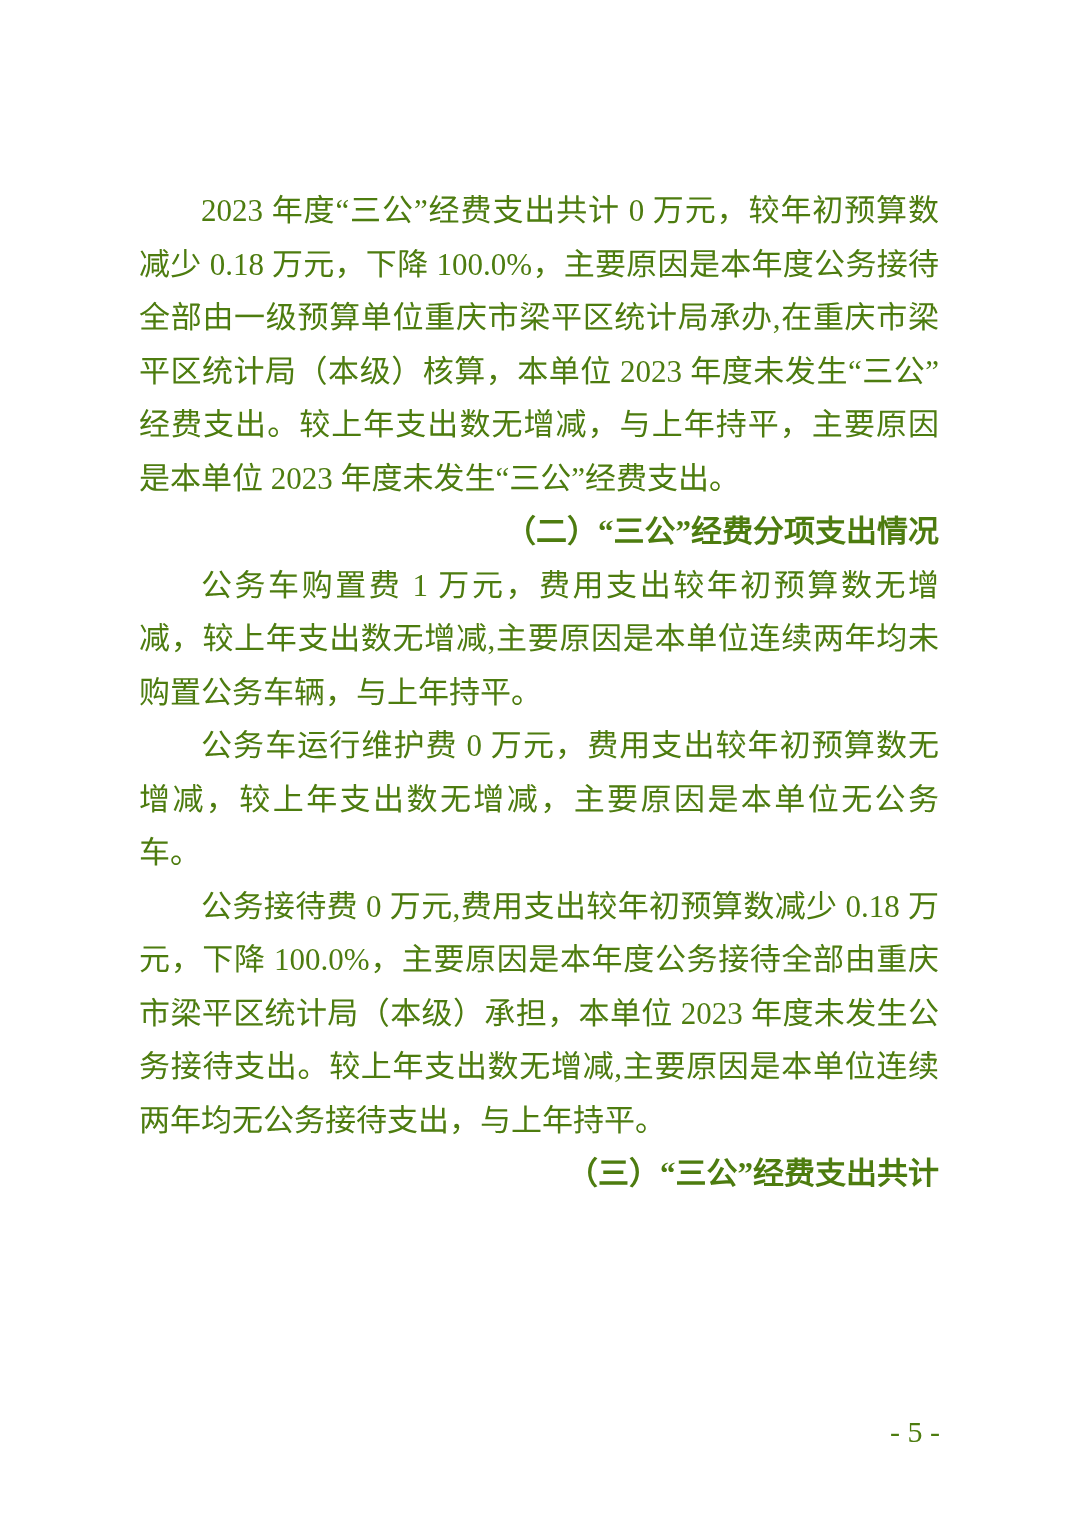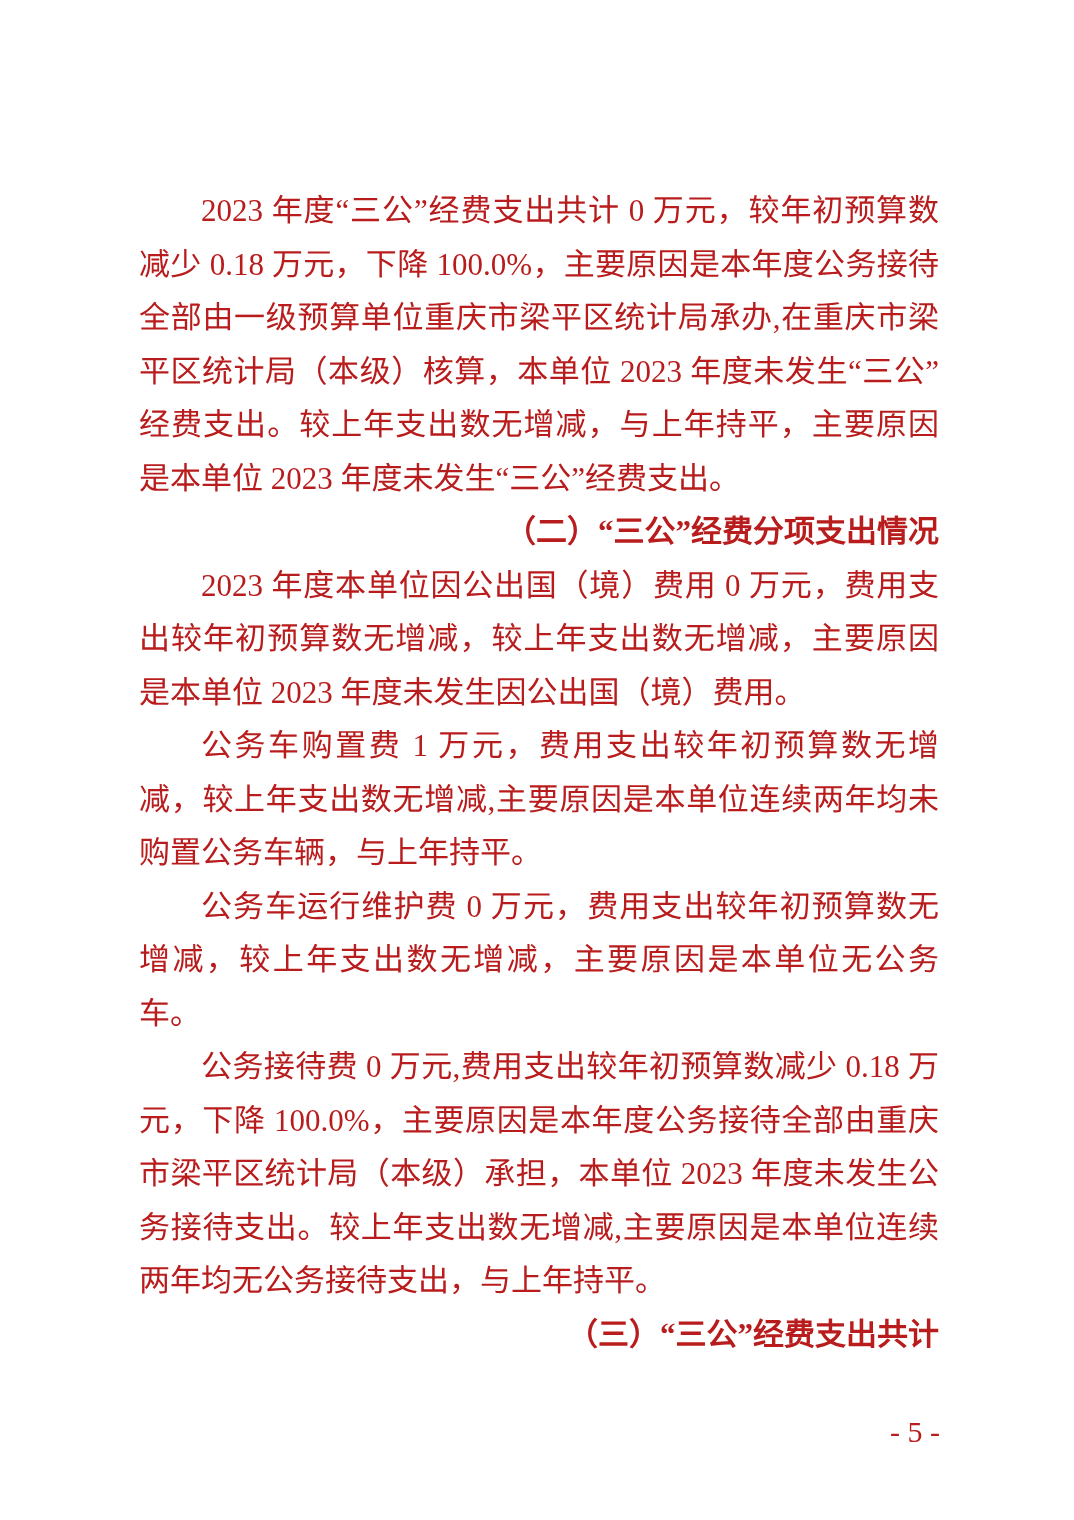--- a/index.html
+++ b/index.html
@@ -7,21 +7,21 @@
     padding: 0;
     background: #ffffff;
   }
   .page {
     position: relative;
     width: 1074px;
     height: 1520px;
     background: #ffffff;
     overflow: hidden;
     font-family: "Liberation Serif", "DejaVu Serif", serif;
-    color: #b91c1c;
+    color: #4d7c0f;
   }
   .content {
     position: absolute;
     left: 139px;
     top: 184px;
     width: 800px;
   }
   .para {
     margin: 0;
     font-size: 31px;
@@ -49,20 +49,19 @@
     white-space: pre;
   }
 </style>
 </head>
 <body>
 
 <div class="page">
   <main class="content">
     <p class="para">2023 年度“三公”经费支出共计 0 万元，较年初预算数减少 0.18 万元，下降 100.0%，主要原因是本年度公务接待全部由一级预算单位重庆市梁平区统计局承办,在重庆市梁平区统计局（本级）核算，本单位 2023 年度未发生“三公”经费支出。较上年支出数无增减，与上年持平，主要原因是本单位 2023 年度未发生“三公”经费支出。</p>
     <h2 class="heading">（二）“三公”经费分项支出情况</h2>
-    <p class="para">2023 年度本单位因公出国（境）费用 0 万元，费用支出较年初预算数无增减，较上年支出数无增减，主要原因是本单位 2023 年度未发生因公出国（境）费用。</p>
     <p class="para">公务车购置费 1 万元，费用支出较年初预算数无增减，较上年支出数无增减,主要原因是本单位连续两年均未购置公务车辆，与上年持平。</p>
     <p class="para">公务车运行维护费 0 万元，费用支出较年初预算数无增减，较上年支出数无增减，主要原因是本单位无公务车。</p>
     <p class="para">公务接待费 0 万元,费用支出较年初预算数减少 0.18 万元，下降 100.0%，主要原因是本年度公务接待全部由重庆市梁平区统计局（本级）承担，本单位 2023 年度未发生公务接待支出。较上年支出数无增减,主要原因是本单位连续两年均无公务接待支出，与上年持平。</p>
     <h2 class="heading">（三）“三公”经费支出共计</h2>
   </main>
   <div class="page-number">- 5 -</div>
 </div>
 
 </body></html>

